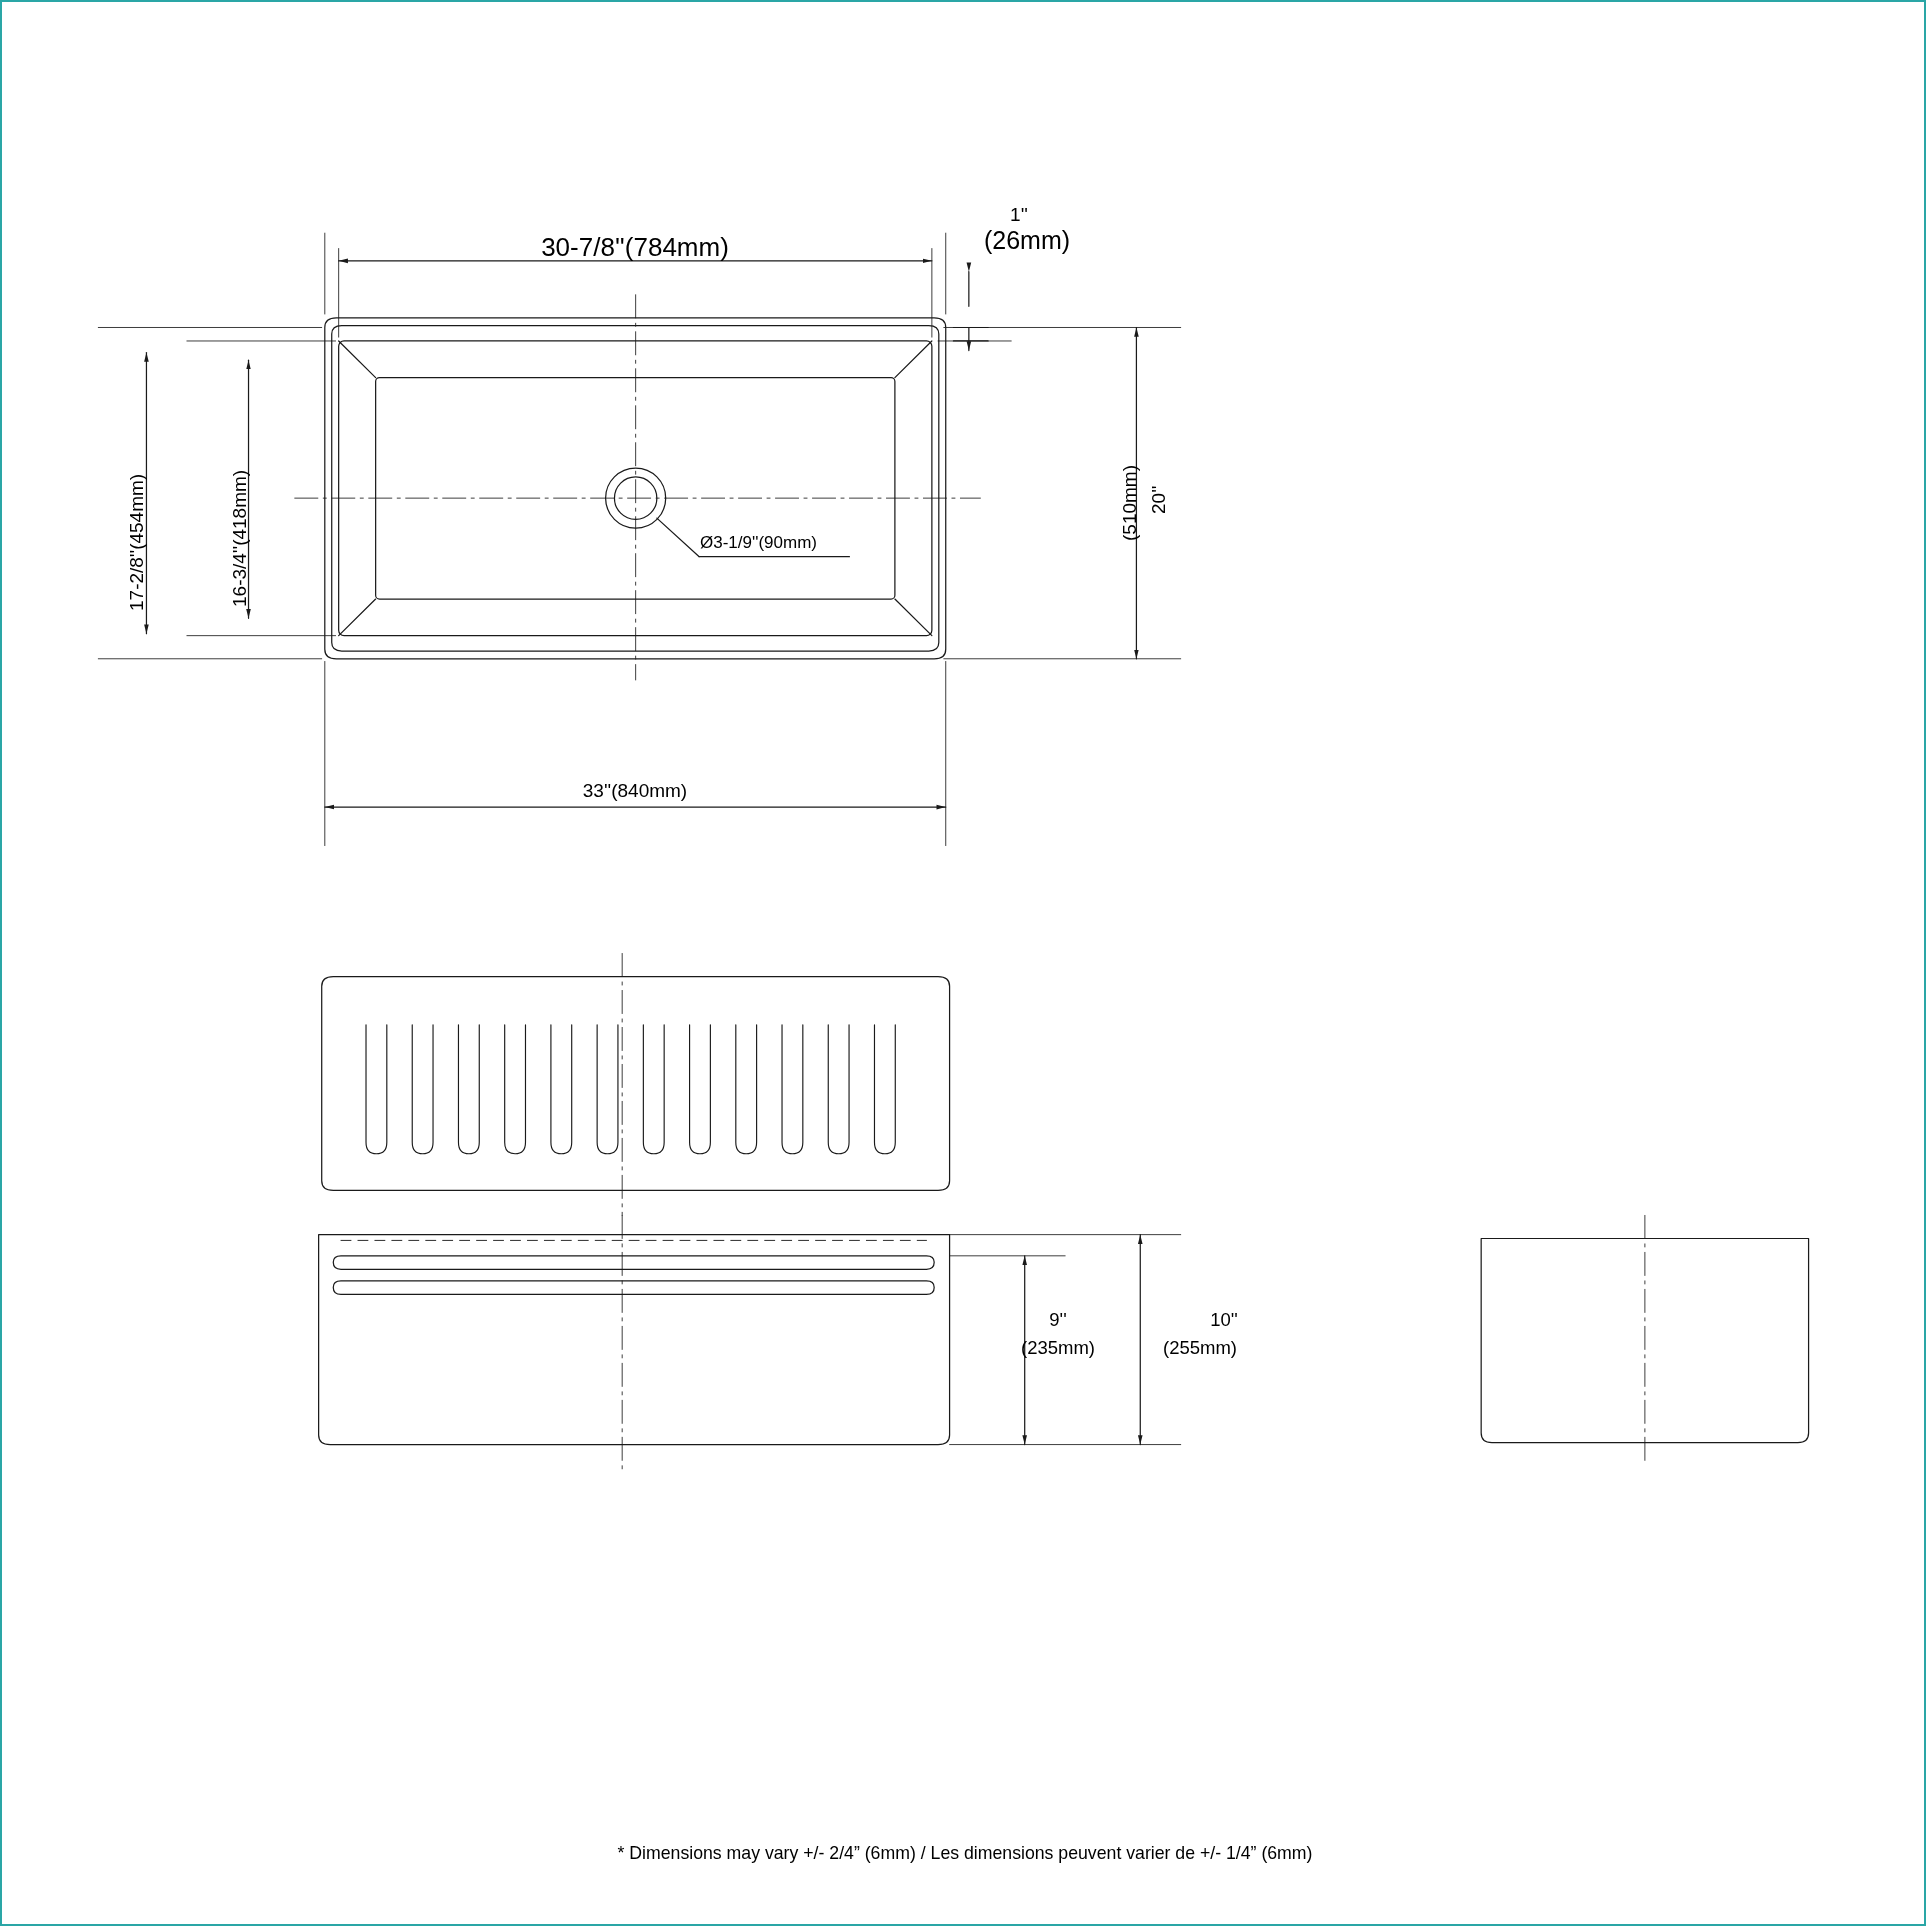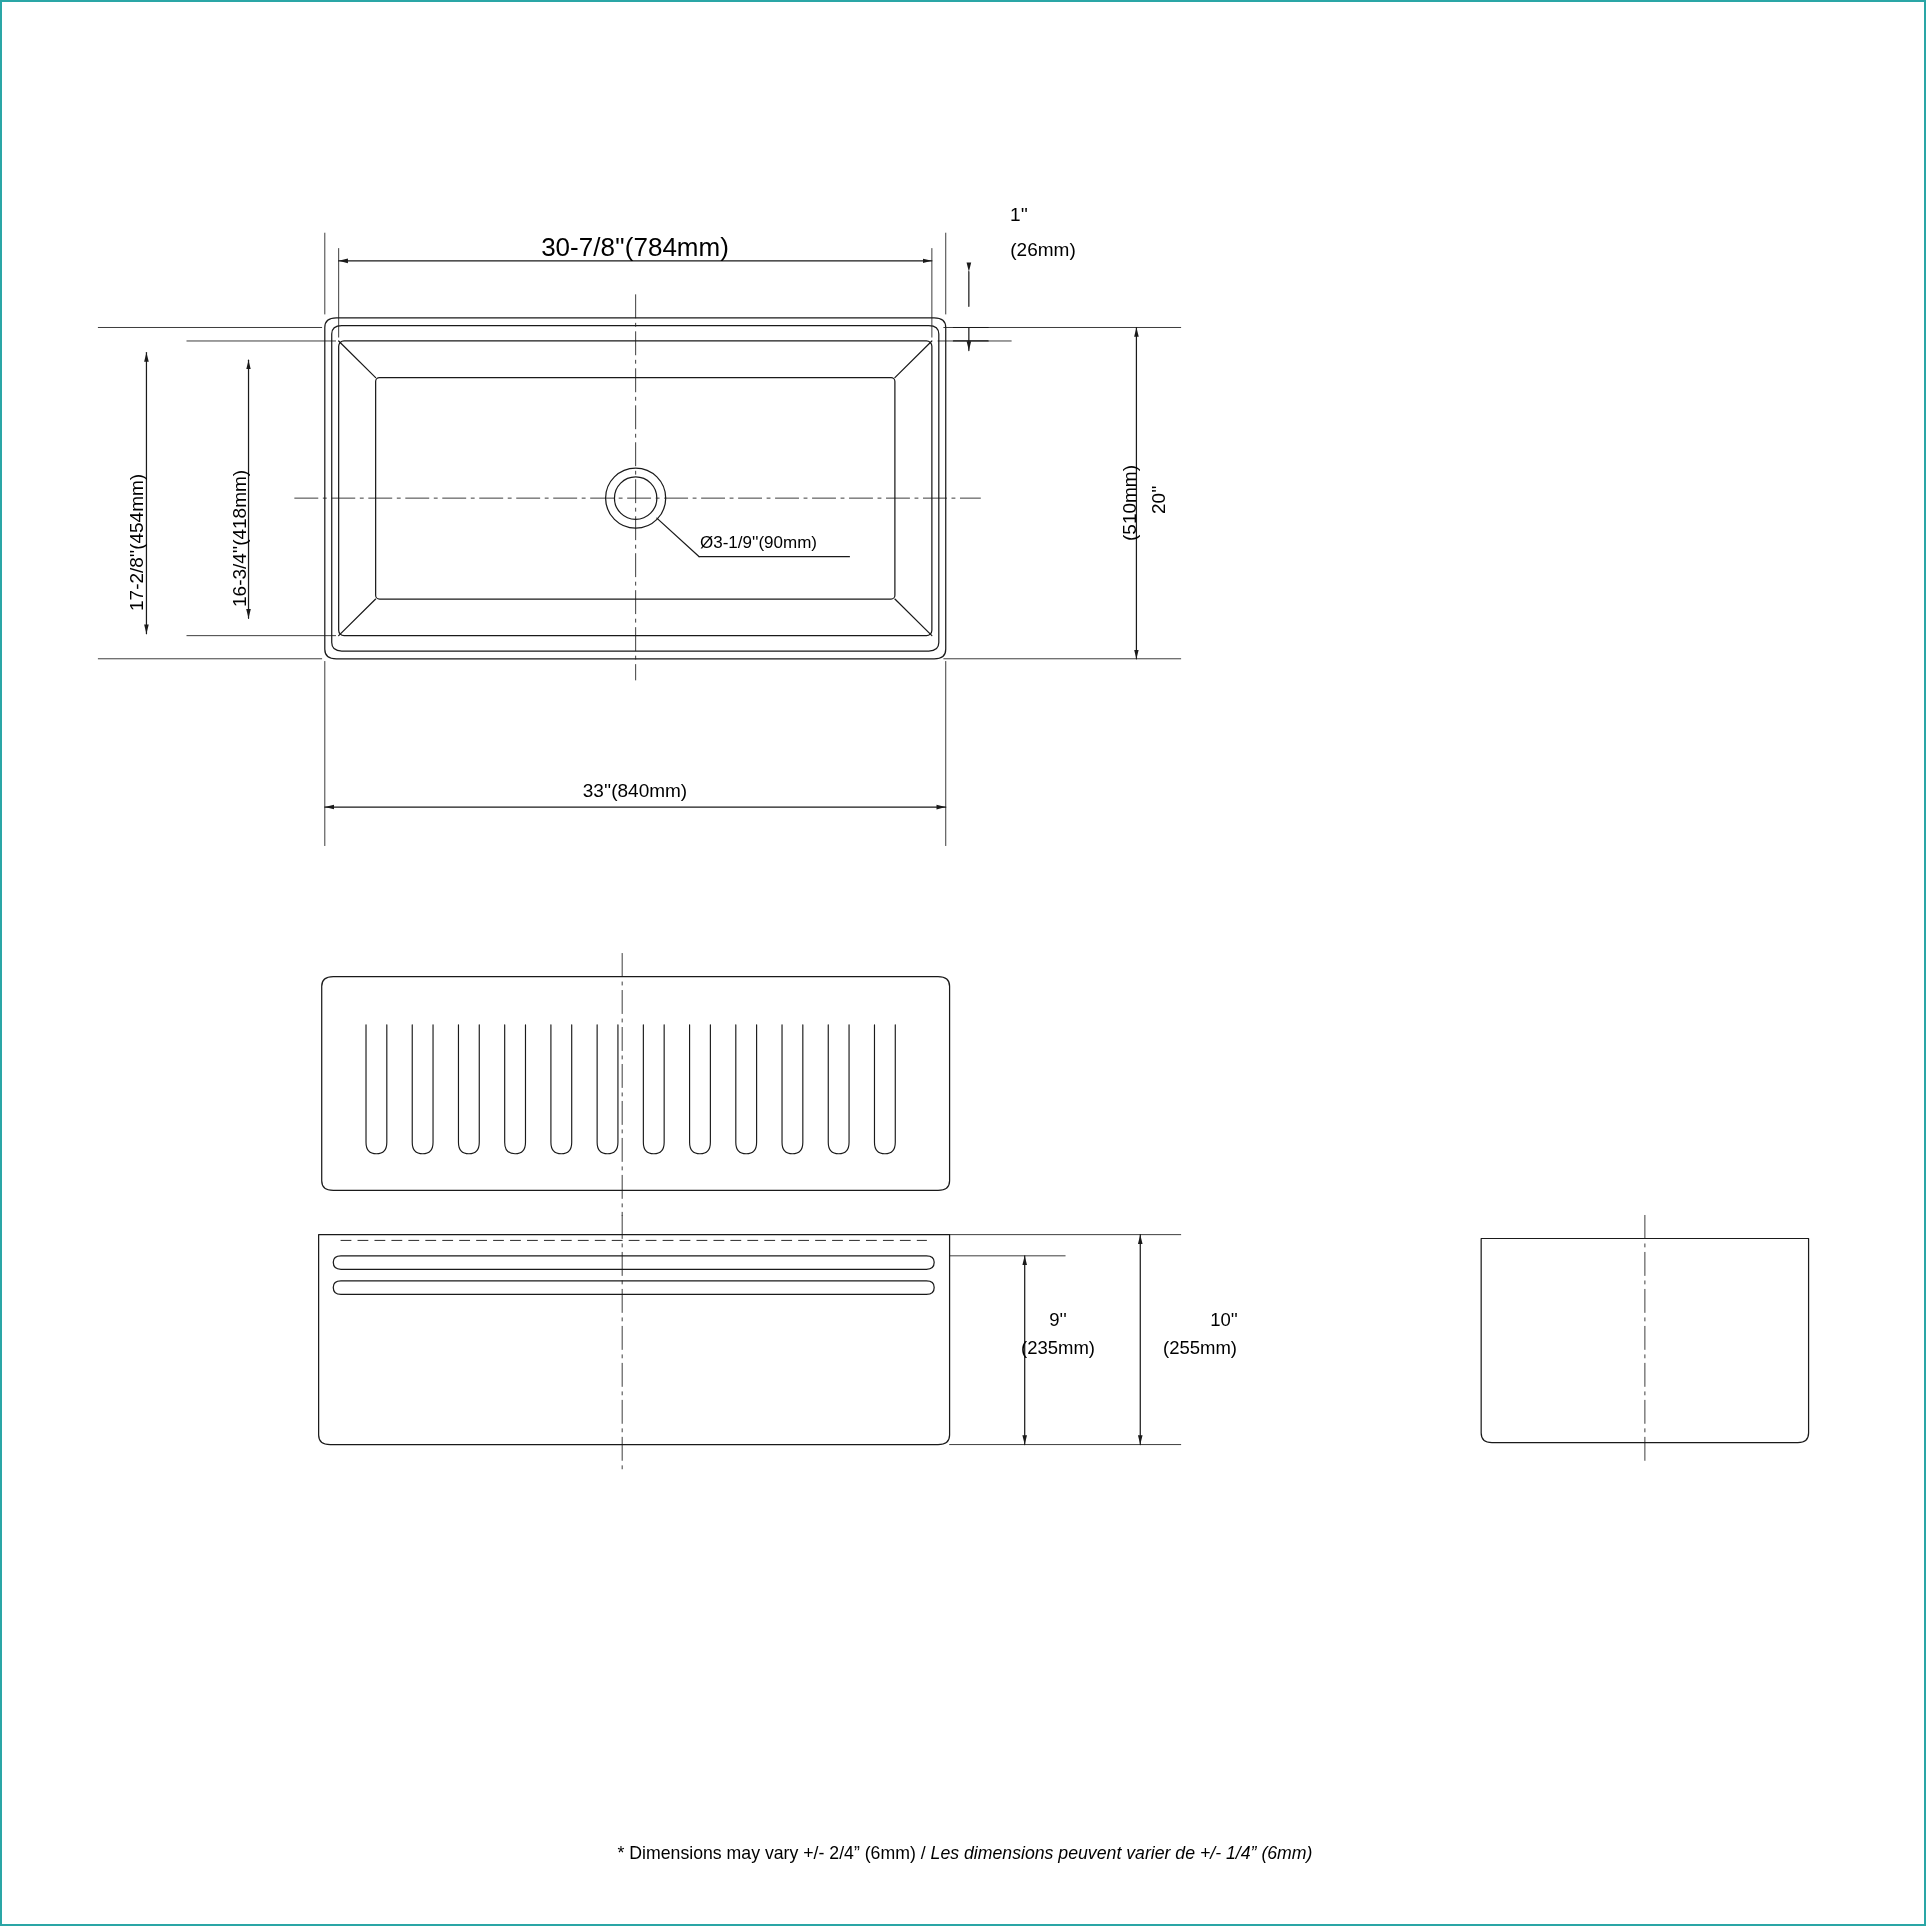--- a/index.html
+++ b/index.html
@@ -45,21 +45,21 @@
     color: #000;
   }
   #footnote {
     position: absolute;
     left: 0;
     width: 1926px;
     text-align: center;
     font-size: 17.7px;
     color: #000;
   }
-  #footnote .fr { font-style: italic; }
+  #footnote .fr { }
 </style>
 </head>
 <body>
 
 <div id="sheet">
 
   <svg id="canvas" viewBox="0 0 5000 5000" xmlns="http://www.w3.org/2000/svg">
     <defs>
       <marker id="arrIn" markerWidth="26" markerHeight="16" refX="24" refY="8" orient="auto" markerUnits="userSpaceOnUse">
         <path d="M24,8 L0,2 L0,14 Z" fill="#1a1a1a"></path>
@@ -202,21 +202,21 @@
       <g stroke="#1a1a1a" stroke-width="2.2" stroke-dasharray="60,14,8,14">
         <line x1="4265" y1="3150" x2="4265" y2="3800"></line>
       </g>
 
     </g>
   </svg>
 
   <div class="lbl center" style="left:633px; top:231px; font-size:26px;">30-7/8''(784mm)</div>
 
   <div class="lbl center" style="left:1017px; top:202px; font-size:19px;">1''</div>
-  <div class="lbl center" style="left:1025px; top:237px; font-size:19px;margin-left:16px;">(26mm)</div>
+  <div class="lbl center" style="left:1025px; top:224px; font-size:25px;">(26mm)</div>
 
   <div class="vert" style="left:1146px; top:512px; font-size:19px;">20''</div>
   <div class="vert" style="left:1117px; top:539px; font-size:19px;">(510mm)</div>
 
   <div class="vert" style="left:124px; top:609px; font-size:19px;">17-2/8''(454mm)</div>
   <div class="vert" style="left:227px; top:605px; font-size:19px;">16-3/4''(418mm)</div>
 
   <div class="lbl center" style="left:633px; top:778px; font-size:19px;">33''(840mm)</div>
 
   <div class="lbl" style="left:698px; top:531px; font-size:17px;">Ø3-1/9''(90mm)</div>

